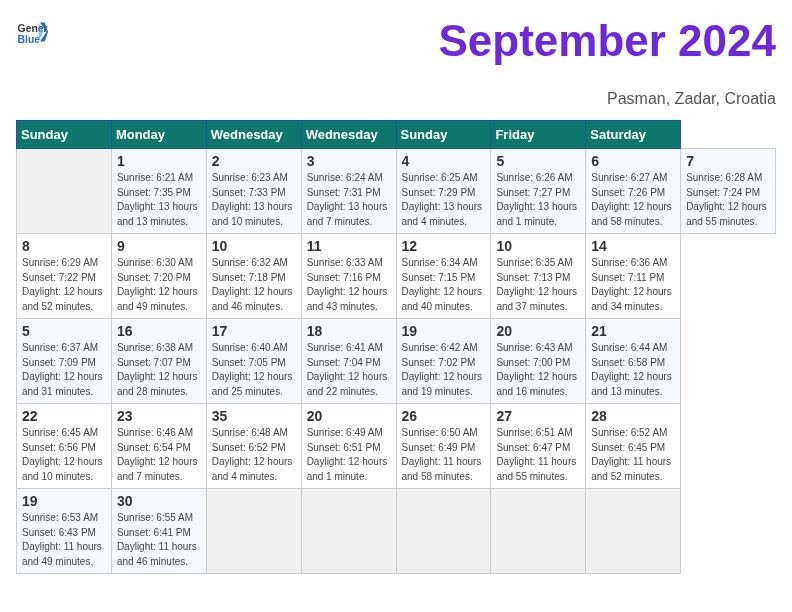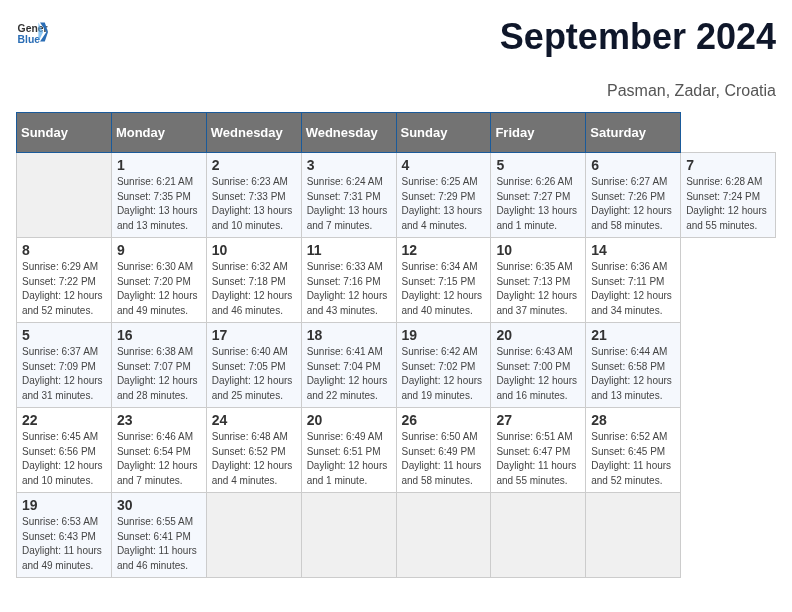--- a/index.html
+++ b/index.html
@@ -22,39 +22,39 @@
       gap: 4px;
     }
     .logo-icon {
       width: 32px;
       height: 32px;
     }
     .title-area {
       text-align: right;
     }
     .month-title {
-      font-size: 36px;
+      font-size: 44px;
       font-weight: bold;
-      color: #0f172a;
+      color: #6d28d9;
       margin-left: 39px;
     }
     .location-title {
       font-size: 16px;
       color: #555;
       margin-top: 24px;
     }
     table {
       width: 100%;
       border-collapse: collapse;
       font-size: 11px;
     }
     thead tr th {
-      background-color: #737373;
+      background-color: #0f766e;
       color: #fff;
-      padding: 12px 4px;
+      padding: 6px 4px;
       text-align: left;
       font-size: 13px;
       font-weight: bold;
       border: 1px solid #1a5a9a;
     }
     tbody tr td {
       border: 1px solid #ccc;
       padding: 4px 5px;
       vertical-align: top;
       height: 80px;
@@ -204,21 +204,21 @@
       <tr>
         <td>
           <span class="day-num">22</span>
           <div class="cell-text">Sunrise: 6:45 AM<br>Sunset: 6:56 PM<br>Daylight: 12 hours<br>and 10 minutes.</div>
         </td>
         <td>
           <span class="day-num">23</span>
           <div class="cell-text">Sunrise: 6:46 AM<br>Sunset: 6:54 PM<br>Daylight: 12 hours<br>and 7 minutes.</div>
         </td>
         <td>
-          <span class="day-num">24</span>
+          <span class="day-num">35</span>
           <div class="cell-text">Sunrise: 6:48 AM<br>Sunset: 6:52 PM<br>Daylight: 12 hours<br>and 4 minutes.</div>
         </td>
         <td>
           <span class="day-num">20</span>
           <div class="cell-text">Sunrise: 6:49 AM<br>Sunset: 6:51 PM<br>Daylight: 12 hours<br>and 1 minute.</div>
         </td>
         <td>
           <span class="day-num">26</span>
           <div class="cell-text">Sunrise: 6:50 AM<br>Sunset: 6:49 PM<br>Daylight: 11 hours<br>and 58 minutes.</div>
         </td>

